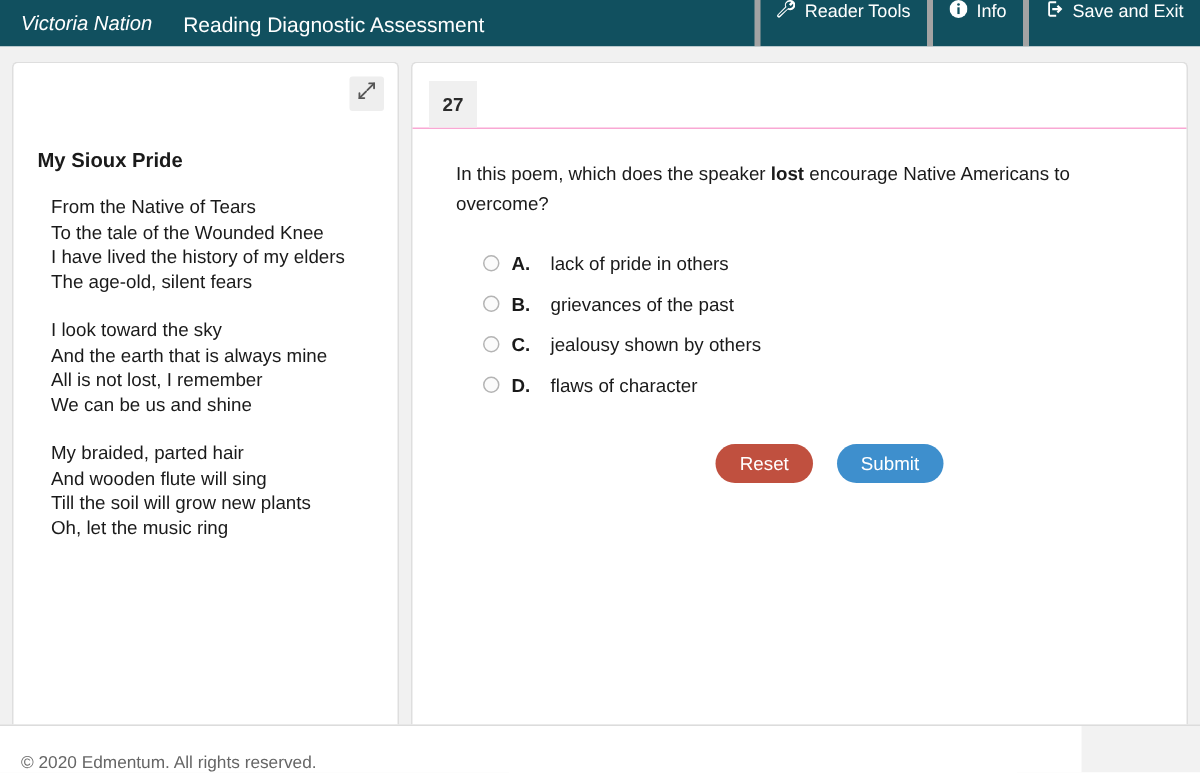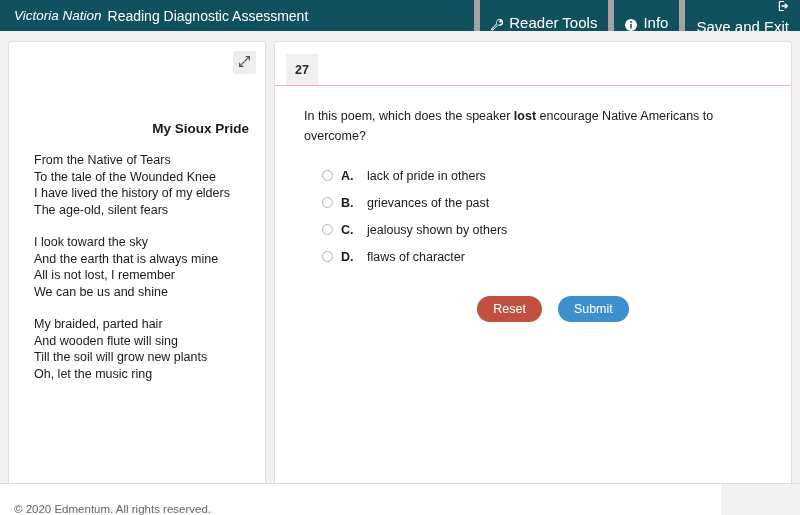--- a/index.html
+++ b/index.html
@@ -28,28 +28,28 @@
   }
   .header-title {
     flex: 1;
     display: flex; align-items: center; justify-content: center;
     font-size: 14px; color: #ffffff;
     padding-right: 160px;
     white-space: nowrap;
   }
   .header-actions { display: flex; align-items: stretch; }
   .hdr-btn {
-    display: flex; align-items: flex-end; gap: 6px;
+    display: flex; align-items: flex-start; gap: 6px;
     padding: 0 11px;
-    font-size: 15px; color: #ffffff;
-    border-left: 6px solid #a3a3a3;
-    white-space: nowrap;
-    cursor: pointer;
-  }
-  .hdr-btn:last-child { border-right: none; flex-direction: column; }
+    font-size: 12px; color: #ffffff;
+    border-left: 4px solid #a3a3a3;
+    white-space: nowrap;
+    cursor: pointer;
+  }
+  .hdr-btn:last-child { border-right: none; }
   .hdr-icon { display: inline-flex; align-items: center; }
 
   
   .content {
     position: absolute; top: 31px; left: 0;
     width: 800px; height: 452px;
     background: #f1f1f1;
   }
 
   .panel {
@@ -69,23 +69,23 @@
     width: 23px; height: 23px;
     background: #eeeeee;
     border-radius: 2px;
     display: flex; align-items: center; justify-content: center;
     cursor: pointer;
   }
 
   
   .poem { padding: 0 16px; }
   .poem-title {
-    text-align: right;
+    text-align: left;
     font-size: 13.5px; font-weight: bold; color: #1a1a1a;
-    margin-top: 79px;
+    margin-top: 57px;
   }
   .stanza { margin-top: 16px; padding-left: 9px; }
   .poem-line {
     font-size: 12.5px; color: #1a1a1a;
     line-height: 16.5px;
     white-space: nowrap;
   }
 
   
   .qnum-row {

